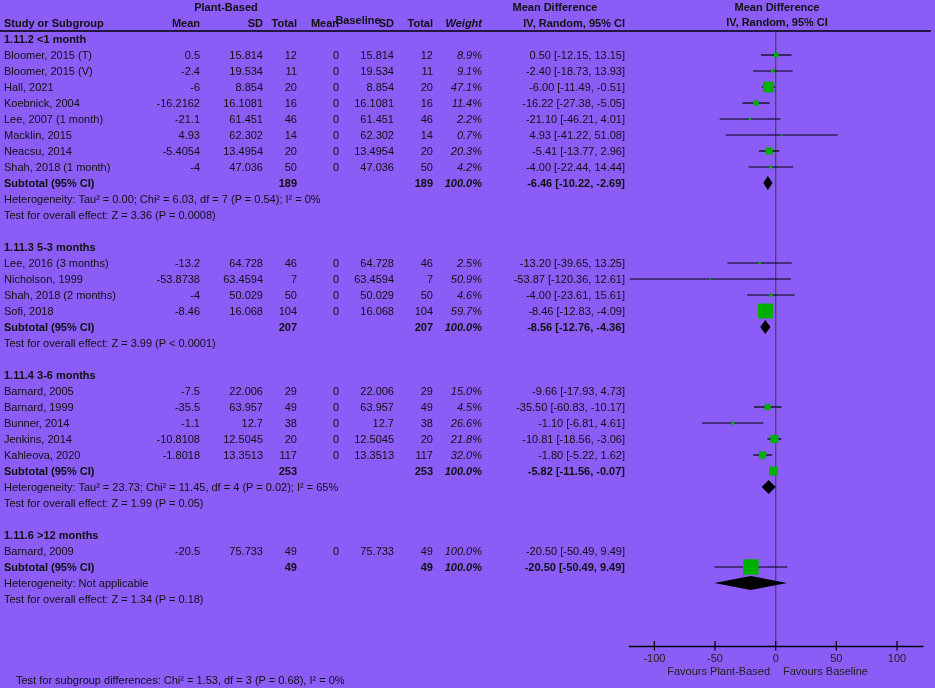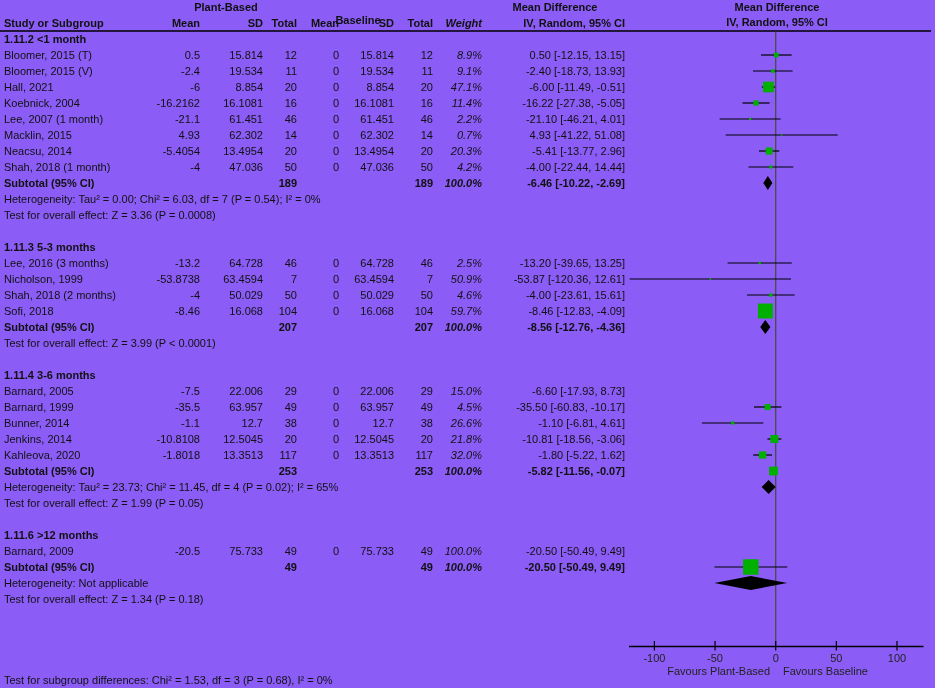--- a/index.html
+++ b/index.html
@@ -13,21 +13,21 @@
   .row{position:relative;height:16px;line-height:16px;}
   .cell{position:absolute;top:0;height:16px;line-height:16px;white-space:nowrap;}
   .study{left:4px;}
   .full{left:4px;}
   .num{text-align:right;}
   .m1{right:428px;} .sd1{right:365px;} .t1{right:331px;}
   .m2{right:289px;} .sd2{right:234px;} .t2{right:195px;}
   .w{right:146px;font-style:italic;}  .md{right:3px;}
   #plot{position:absolute;left:0;top:0;pointer-events:none;}
   #plot text{font-family:"Liberation Sans","DejaVu Sans",sans-serif;font-size:11px;fill:#222;}
-  #footer{position:absolute;left:4px;top:674px;white-space:nowrap;}
+  #footer{position:absolute;left:16px;top:674px;white-space:nowrap;}
 </style>
 </head>
 <body>
 
 <div class="wrap">
 
   <div id="hdr">
     <div class="ctr" style="left:176px;top:1px;width:100px;">Plant-Based</div>
     <div class="ctr" style="left:308px;top:14px;width:100px;text-align:center;">Baseline</div>
     <div class="ctr" style="left:490px;top:1px;width:130px;">Mean Difference</div>
@@ -215,21 +215,21 @@
       </div>
       <div class="row">
         <span class="cell study">Barnard, 2005</span>
         <span class="cell num m1">-7.5</span>
         <span class="cell num sd1">22.006</span>
         <span class="cell num t1">29</span>
         <span class="cell num m2">0</span>
         <span class="cell num sd2">22.006</span>
         <span class="cell num t2">29</span>
         <span class="cell num w">15.0%</span>
-        <span class="cell num md">-6.60 [-17.93, 8.73]</span>
+        <span class="cell num md">-9.66 [-17.93, 4.73]</span>
       </div>
       <div class="row">
         <span class="cell study">Barnard, 1999</span>
         <span class="cell num m1">-35.5</span>
         <span class="cell num sd1">63.957</span>
         <span class="cell num t1">49</span>
         <span class="cell num m2">0</span>
         <span class="cell num sd2">63.957</span>
         <span class="cell num t2">49</span>
         <span class="cell num w">4.5%</span>

